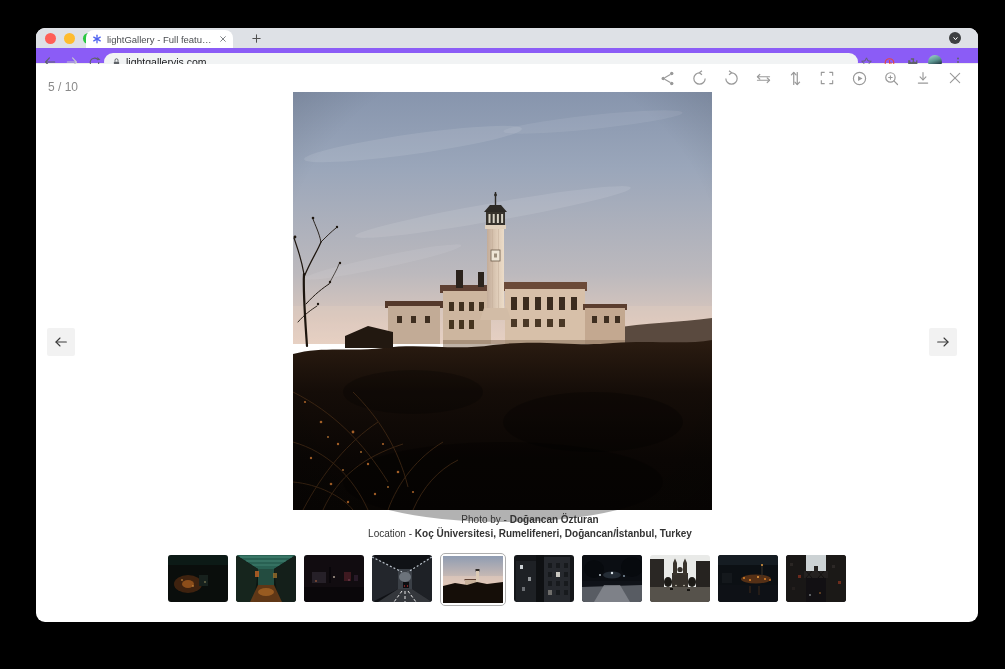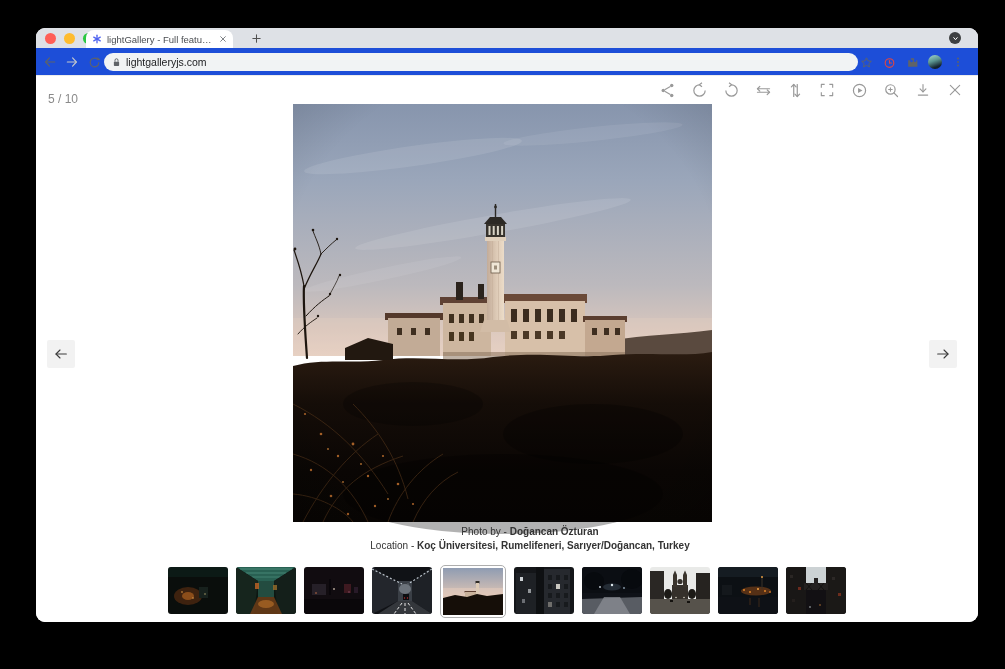--- a/index.html
+++ b/index.html
@@ -17,21 +17,21 @@
          background:#fff; border-radius:8px 8px 0 0; display:flex;
          align-items:center; padding:0 6px; gap:5px; }
   .tab-title { flex:1; font-size:9.5px; color:#4b4e52; white-space:nowrap;
                overflow:hidden; text-overflow:ellipsis; }
   .newtab { position:absolute; left:212px; top:2px; width:16px; height:16px;
             display:grid; place-items:center; }
   .tabsearch { position:absolute; right:17px; top:4px; width:12px; height:12px;
                border-radius:50%; background:#3e4042; display:grid; place-items:center; }
 
   
-  .navbar { position:relative; height:28px; background:#1d4ed8; border-bottom:1px solid #ececec; }
+  .navbar { position:relative; height:16px; background:#8b5cf6; border-bottom:1px solid #ececec; }
   .nav-btn { position:absolute; top:4px; width:20px; height:20px; display:grid; place-items:center; }
   .urlbar { position:absolute; left:68px; top:5px; width:754px; height:18px;
             border-radius:9px; background:#f1f3f4; display:flex; align-items:center;
             padding-left:8px; gap:5px; }
   .url-text { font-size:10.5px; color:#202124; }
   .nav-right { position:absolute; right:12px; top:5px; height:18px; display:flex;
                gap:7px; align-items:center; }
   .nav-right .slot { width:16px; height:18px; display:grid; place-items:center; }
   .avatar { width:14px; height:14px; border-radius:50%;
             background:linear-gradient(160deg,#a7d8d2 0%,#5b948f 42%,#142430 78%,#0b141c 100%); }
@@ -431,21 +431,21 @@
       <svg width="16" height="16" viewBox="0 0 24 24">
         <g stroke="#3a3a3a" stroke-width="1.6" fill="none" stroke-linecap="round" stroke-linejoin="round">
           <line x1="4" y1="12" x2="19.5" y2="12"></line>
             <polyline points="13.5,6 19.5,12 13.5,18"></polyline>
         </g>
       </svg>
     </button>
 
     <div class="lg-caption">
       <div><span>Photo by - </span><b>Doğancan Özturan</b></div>
-      <div><span>Location - </span><b>Koç Üniversitesi, Rumelifeneri, Sarıyer/Doğancan, Turkey</b></div>
+      <div><span>Location - </span><b>Koç Üniversitesi, Rumelifeneri, Doğancan/İstanbul, Turkey</b></div>
     </div>
 
     <ul class="thumb-row">
       <li><button class="thumb" title="night market stall">
         <svg width="60" height="47" viewBox="0 0 60 47">
           <rect width="60" height="47" fill="#0a0e0c"></rect>
           <rect width="60" height="10" fill="#12302a" opacity=".35"></rect>
           <ellipse cx="20" cy="29" rx="14" ry="9" fill="#7e3c14" opacity=".45"></ellipse>
           <ellipse cx="20" cy="29" rx="6" ry="4" fill="#c06a22" opacity=".6"></ellipse>
           <rect x="31" y="20" width="9" height="11" fill="#17211d"></rect>

